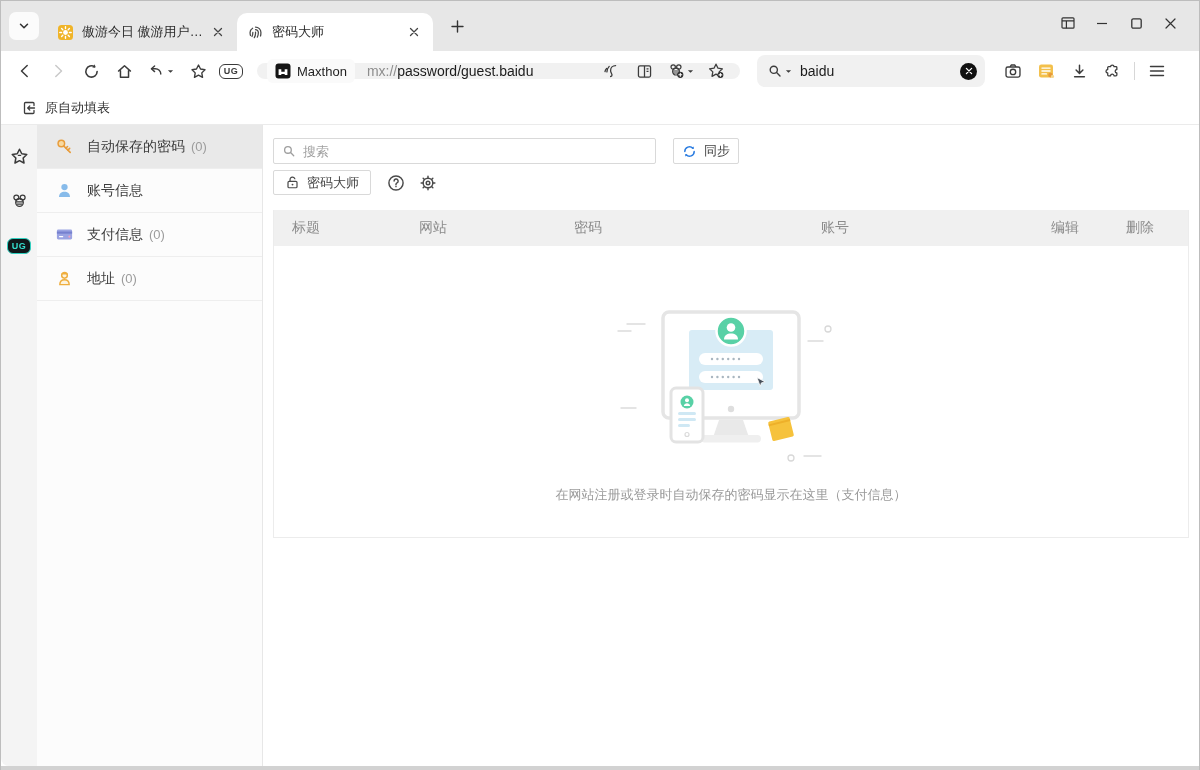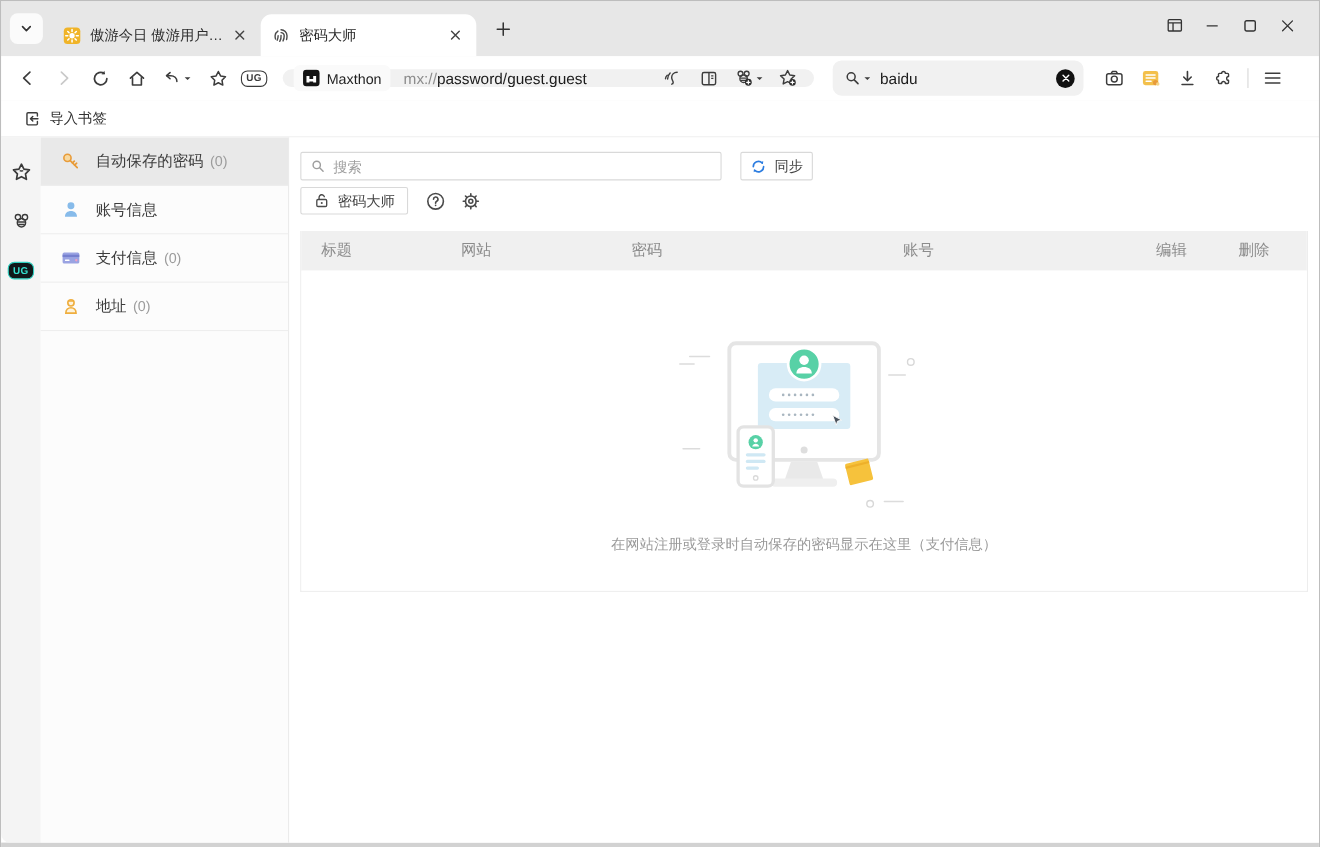--- a/index.html
+++ b/index.html
@@ -264,21 +264,21 @@
     <div class="urlbar">
       <div class="site-chip">
         <span class="icon">
           <svg width="16" height="16" viewBox="0 0 16 16">
             <rect x="0.5" y="0.5" width="15" height="15" rx="3" fill="#141414"></rect>
             <path d="M3.6 12V6.2h2.7v2.6h3.4V6.2h2.7V12h-2.7V11h-3.4v1z" fill="#fff"></path>
           </svg>
         </span>
         <span class="brand">Maxthon</span>
       </div>
-      <span class="url-text"><span class="url-scheme">mx://</span><span class="url-path">password/guest.guest</span></span>
+      <span class="url-text"><span class="url-scheme">mx://</span><span class="url-path">password/guest.baidu</span></span>
 
       <div class="tbtn">
         <span class="icon">
           <svg width="18" height="18" viewBox="0 0 18 18">
             <g fill="none" stroke="#3c3c3c" stroke-width="1.3" stroke-linecap="round">
               <path d="M4.6 6.4a4.8 4.8 0 0 0-1.6 3.2"></path>
               <path d="M7.2 4.4A8 8 0 0 0 4.9 9.9"></path>
               <path d="M13.6 3.6c-2.9 0-5 2.1-5 4.8 0 2.1 1.4 3.3 1.4 4.7 0 .9-.6 1.4-1.4 1.4"></path>
             </g>
           </svg>
@@ -400,21 +400,21 @@
   <div class="bookmarksbar">
     <div class="bm-item">
       <span class="icon">
         <svg width="16" height="16" viewBox="0 0 16 16">
           <g fill="none" stroke="#3c3c3c" stroke-width="1.3" stroke-linecap="round" stroke-linejoin="round">
             <path d="M13 5.5v-2a1 1 0 0 0-1-1H4.5a1 1 0 0 0-1 1v9a1 1 0 0 0 1 1H12a1 1 0 0 0 1-1v-2"></path>
             <path d="M13.5 8H6.8M8.8 5.9 6.7 8l2.1 2.1"></path>
           </g>
         </svg>
       </span>
-      <span>导入书签</span>
+      <span>原自动填表</span>
     </div>
   </div>
 
   <div class="content">
 
     <div class="iconstrip">
       <div class="strip-btn">
         <span class="icon">
           <svg width="19" height="19" viewBox="0 0 16 16">
               <path d="M8 1.9l1.9 3.8 4.2.6-3 3 .7 4.2L8 11.5l-3.8 2 .7-4.2-3-3 4.2-.6z" fill="none" stroke="#3a3a3a" stroke-width="1.3" stroke-linejoin="round"></path>

